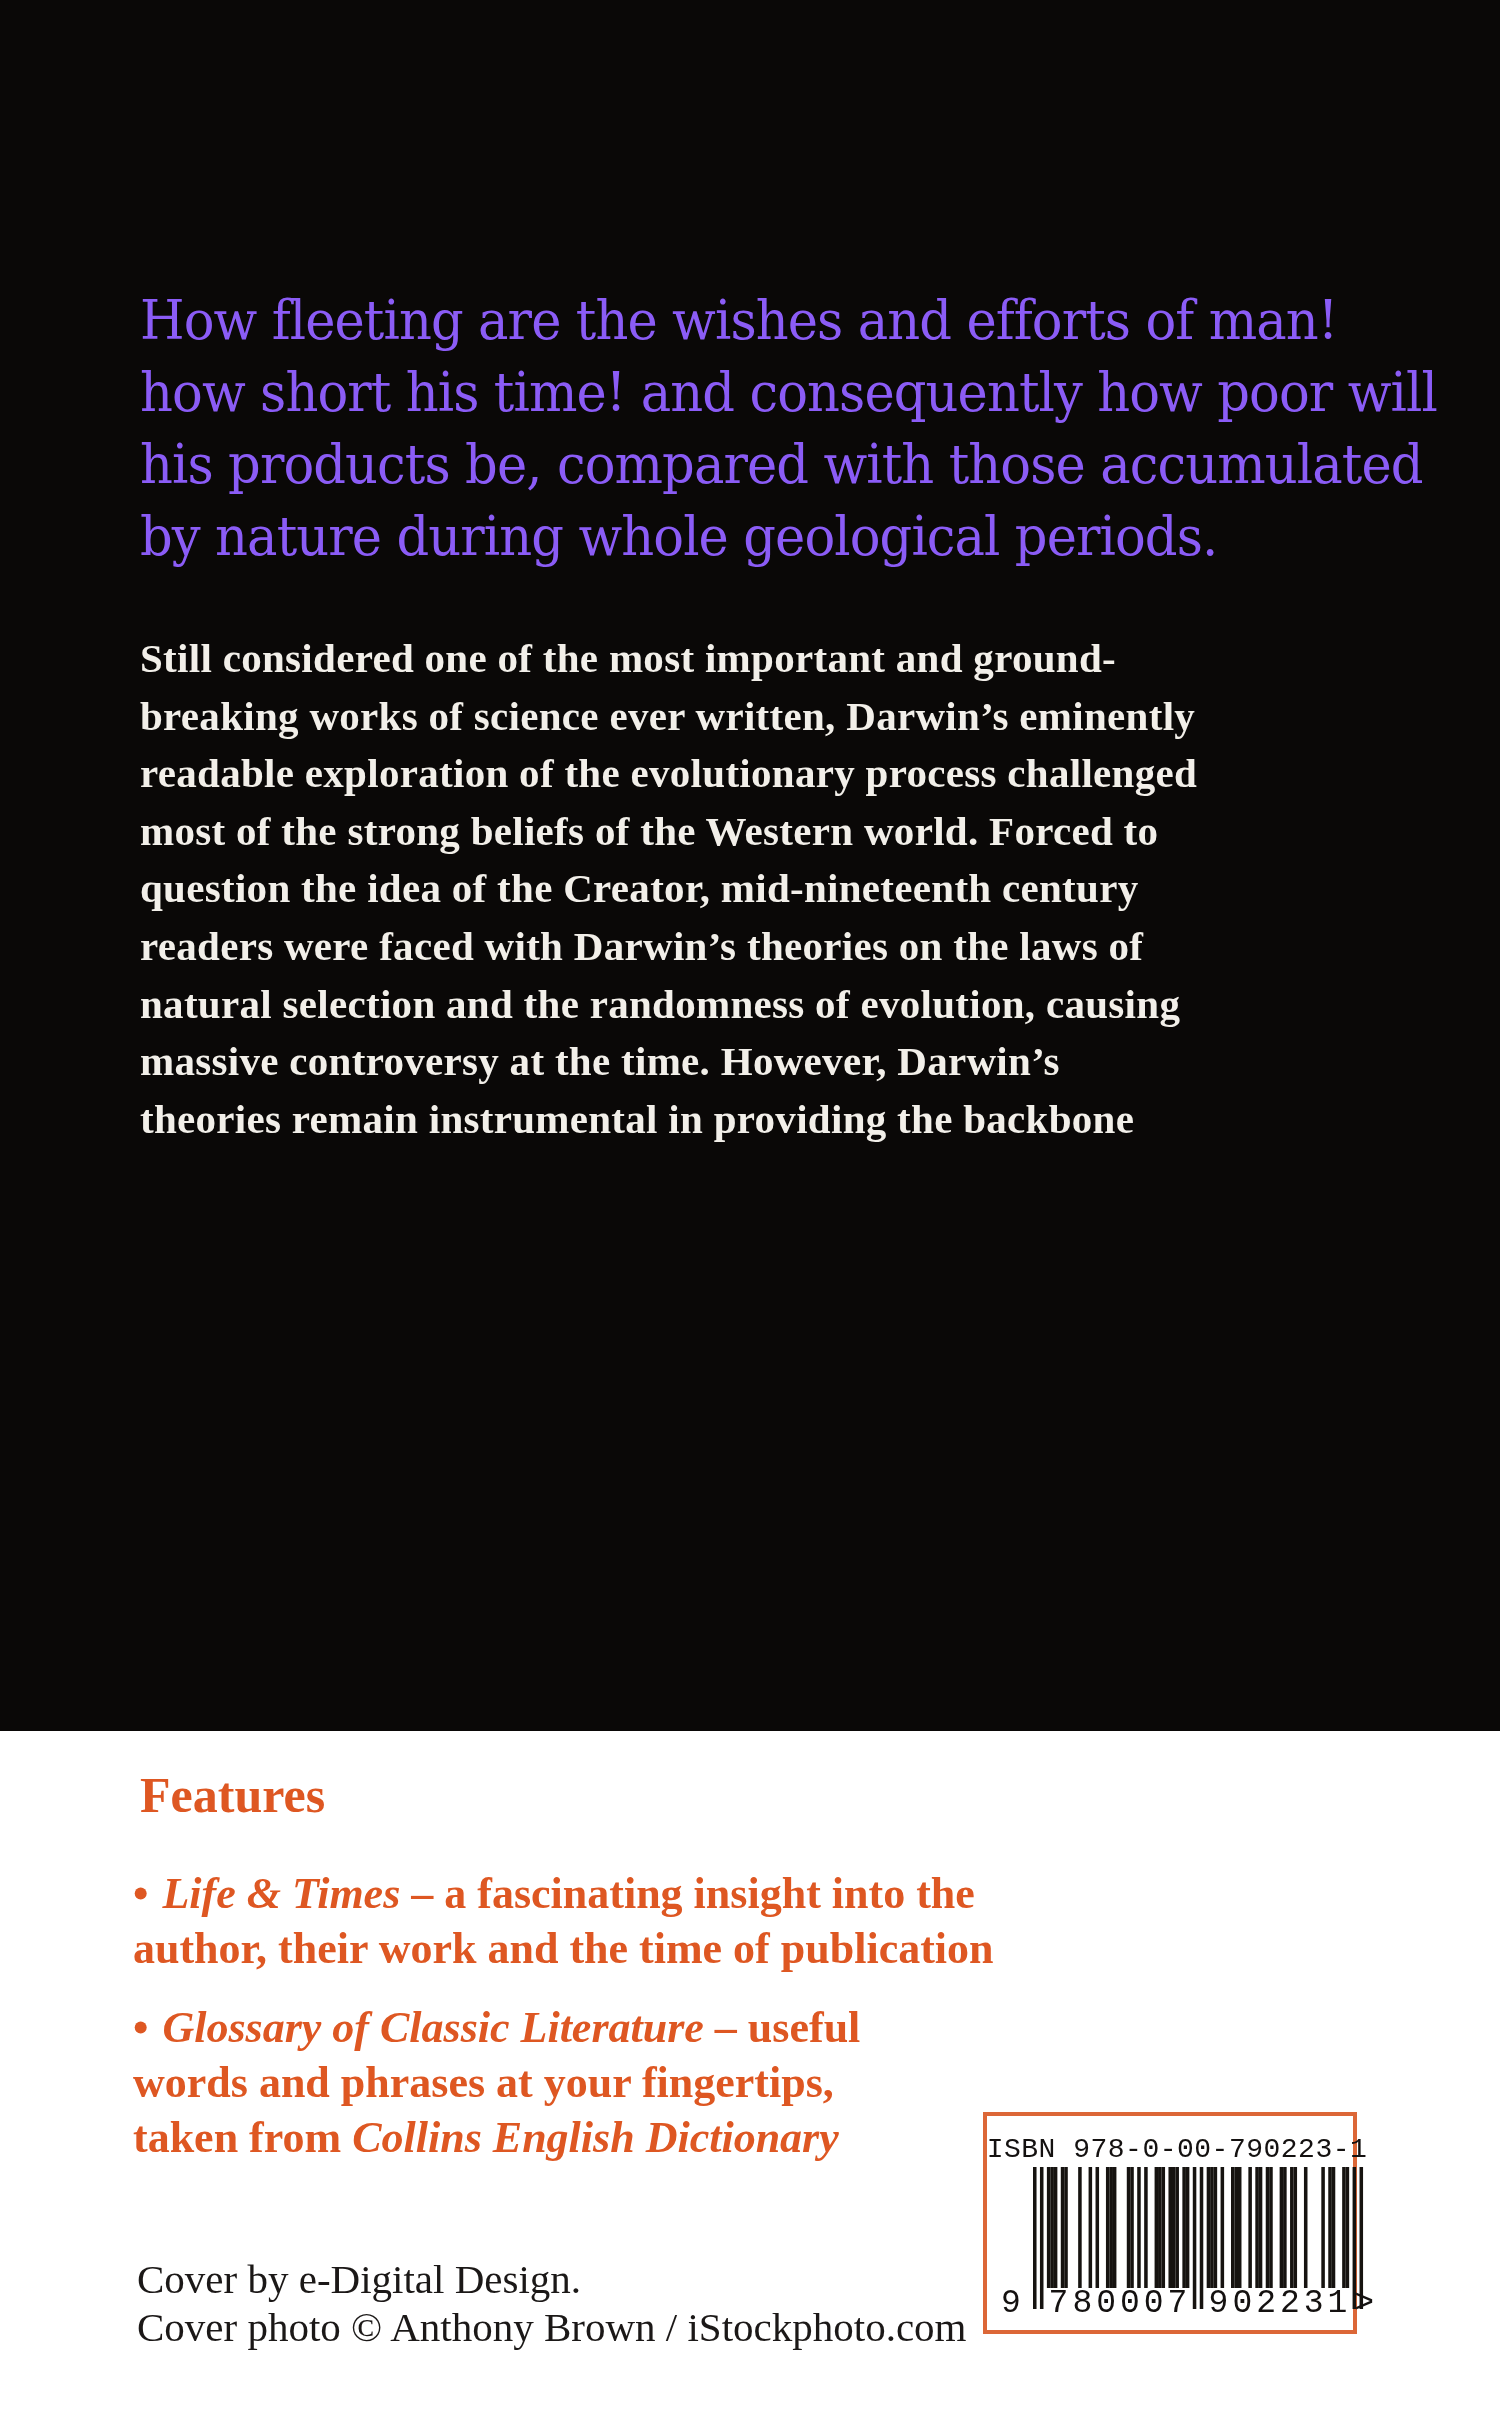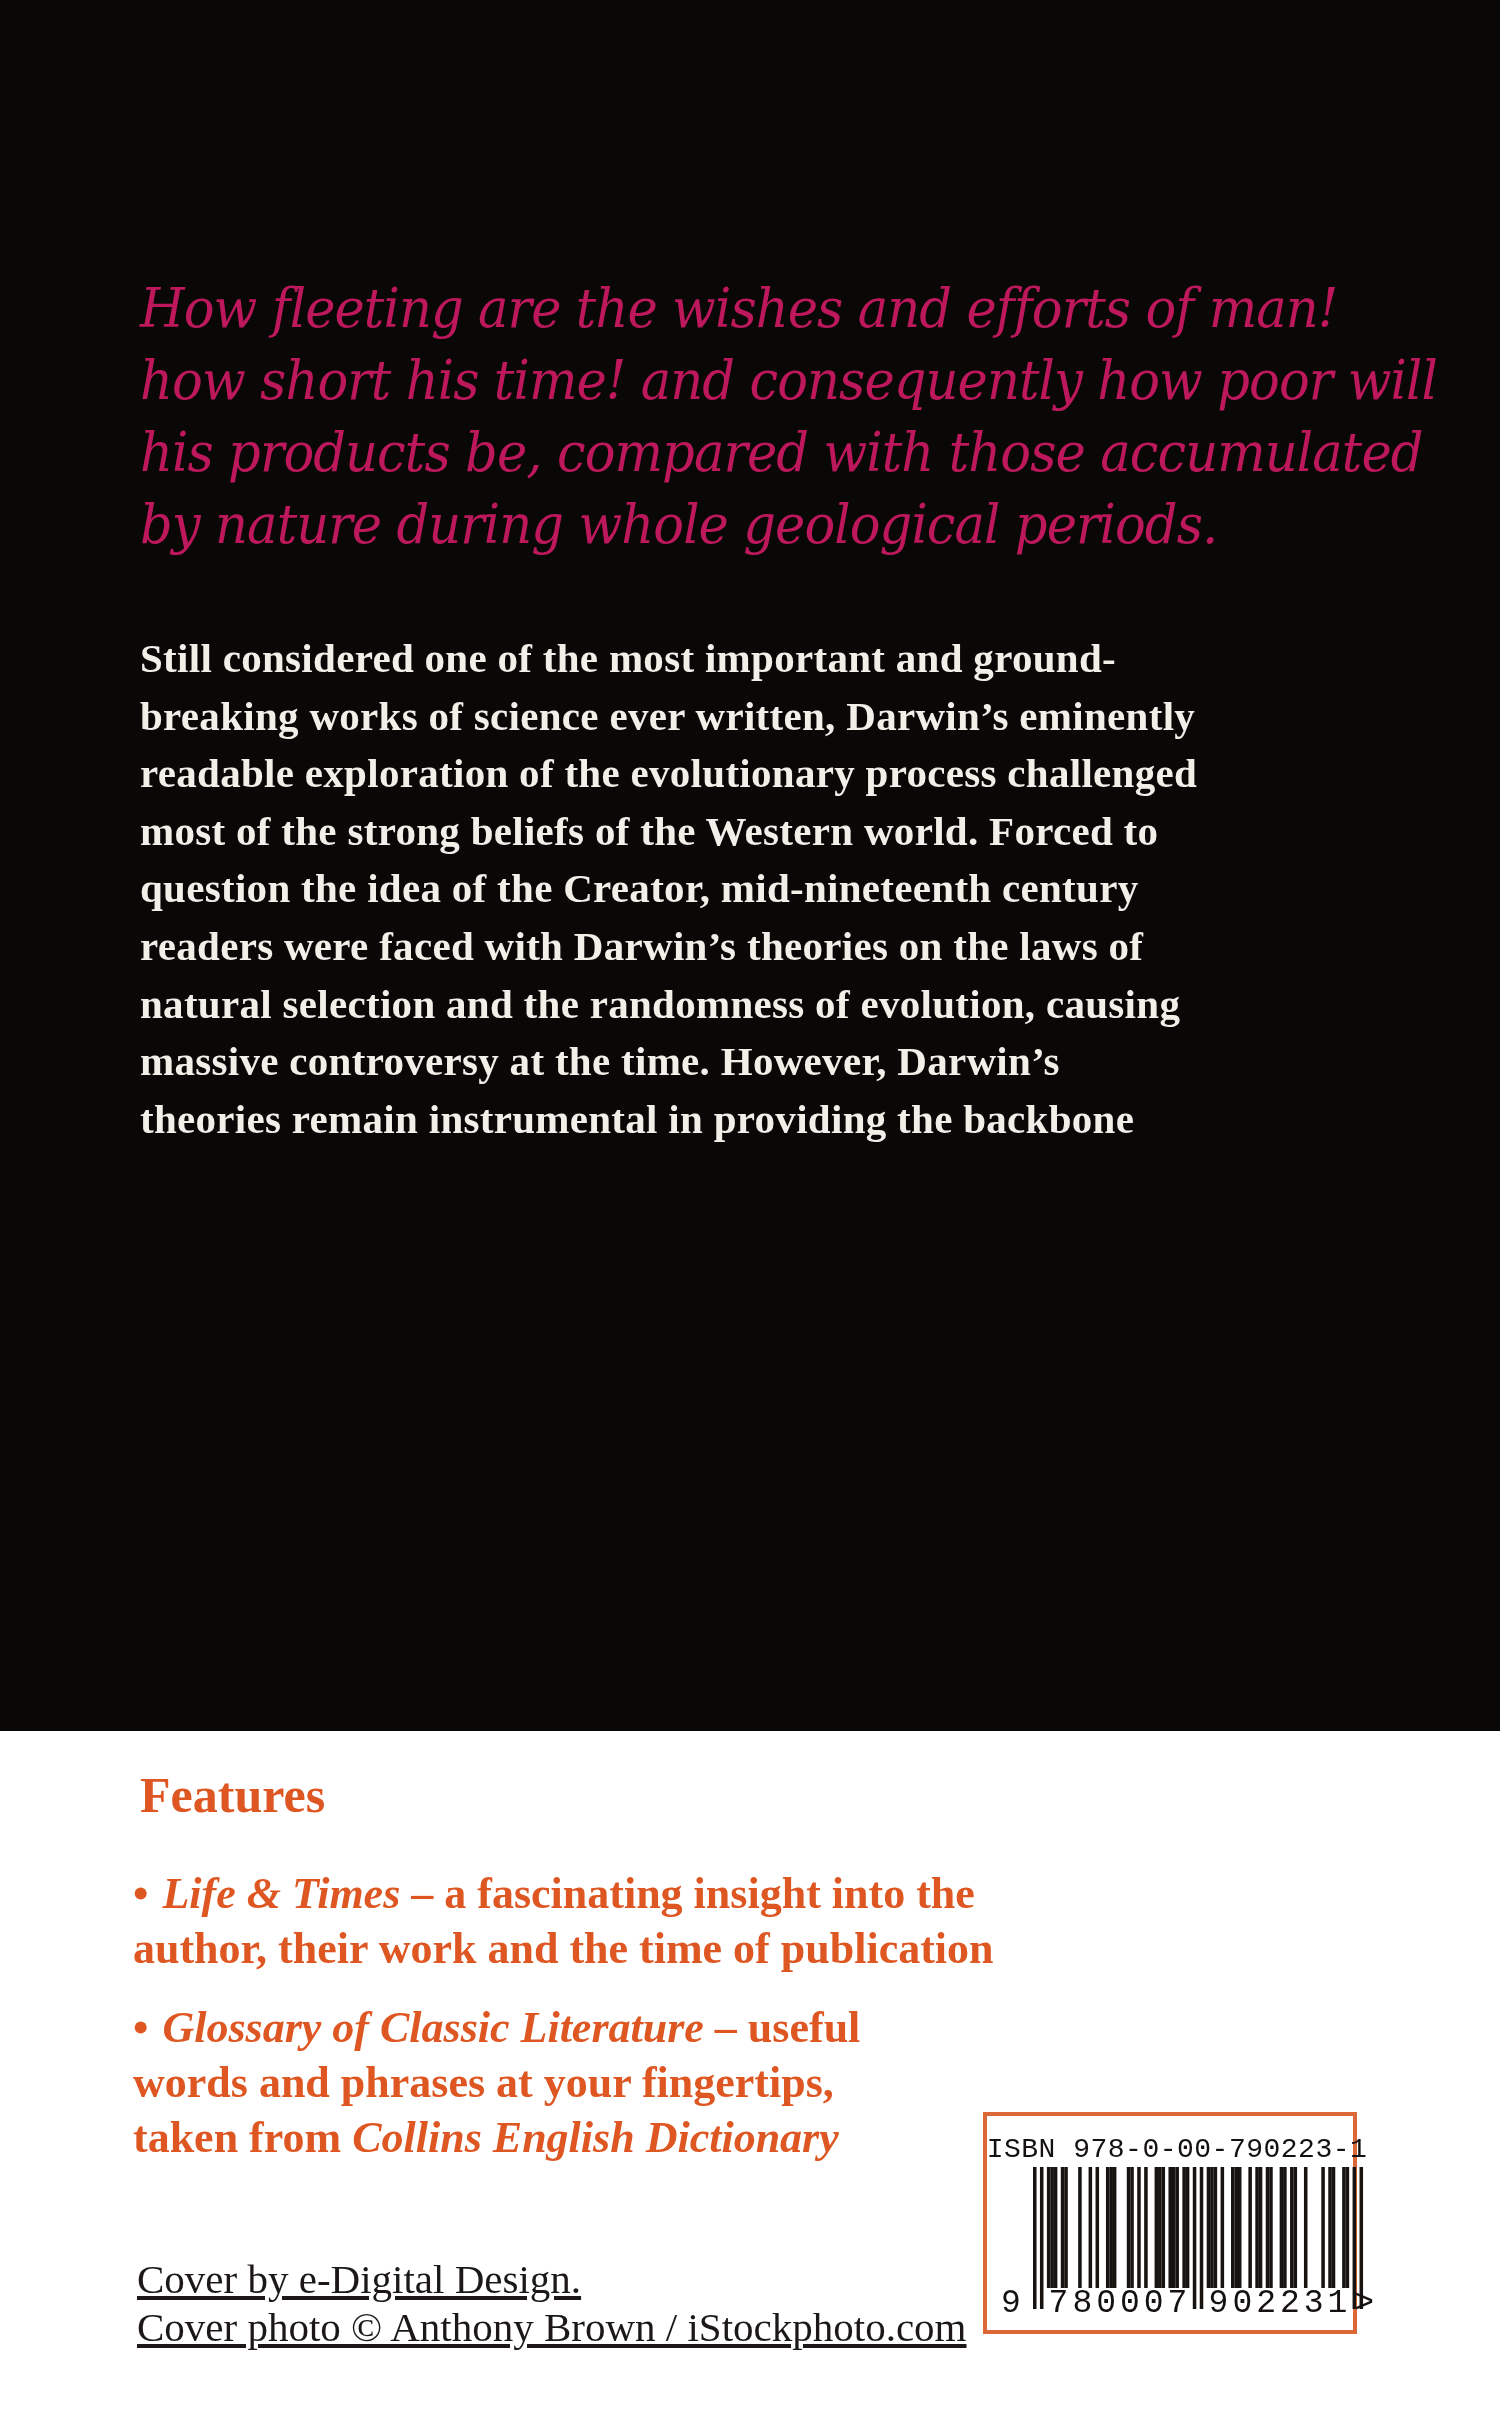--- a/index.html
+++ b/index.html
@@ -13,24 +13,23 @@
   .black-panel{
     position:absolute;left:0;top:0;width:1500px;height:1731px;
     background:#0a0807;
   }
   .white-panel{
     position:absolute;left:0;top:1731px;width:1500px;height:698px;
     background:#ffffff;
   }
   
   .quote{
-    position:absolute;left:140px;top:272px;width:1360px;
-    color:#be185d;
+    position:absolute;left:140px;top:284px;width:1360px;
+    color:#8b5cf6;
     font-family:"DejaVu Serif", serif;
-    font-style:italic;
     font-size:55px;line-height:72px;
     letter-spacing:-1px;
   }
   .quote-lines{transform:scaleX(.93);transform-origin:left top;}
   .quote-line{white-space:nowrap;}
   
   .synopsis{
     position:absolute;left:140px;top:630px;width:1340px;
     color:#f2efe9;
     font-family:"Liberation Serif", serif;
@@ -57,21 +56,21 @@
   .feature-item.item2{top:2000px;}
   .ft-line{white-space:nowrap;}
   .ft-seg{white-space:pre;}
   .ft-seg.italic{font-style:italic;}
   .bullet{margin-right:14px;}
   
   .credits{
     position:absolute;left:137px;top:2255px;
     color:#1b1817;
     font-family:"Liberation Serif", serif;
-    font-size:41px;line-height:48px;text-decoration:underline;
+    font-size:41px;line-height:48px;
   }
   .credit-line{white-space:nowrap;}
   
   .barcode-box{
     position:absolute;left:983px;top:2112px;width:374px;height:222px;
     box-sizing:border-box;
     background:#ffffff;
     border:4px solid #dc6737;
   }
   .barcode-svg{display:block;width:388px;height:214px;}

